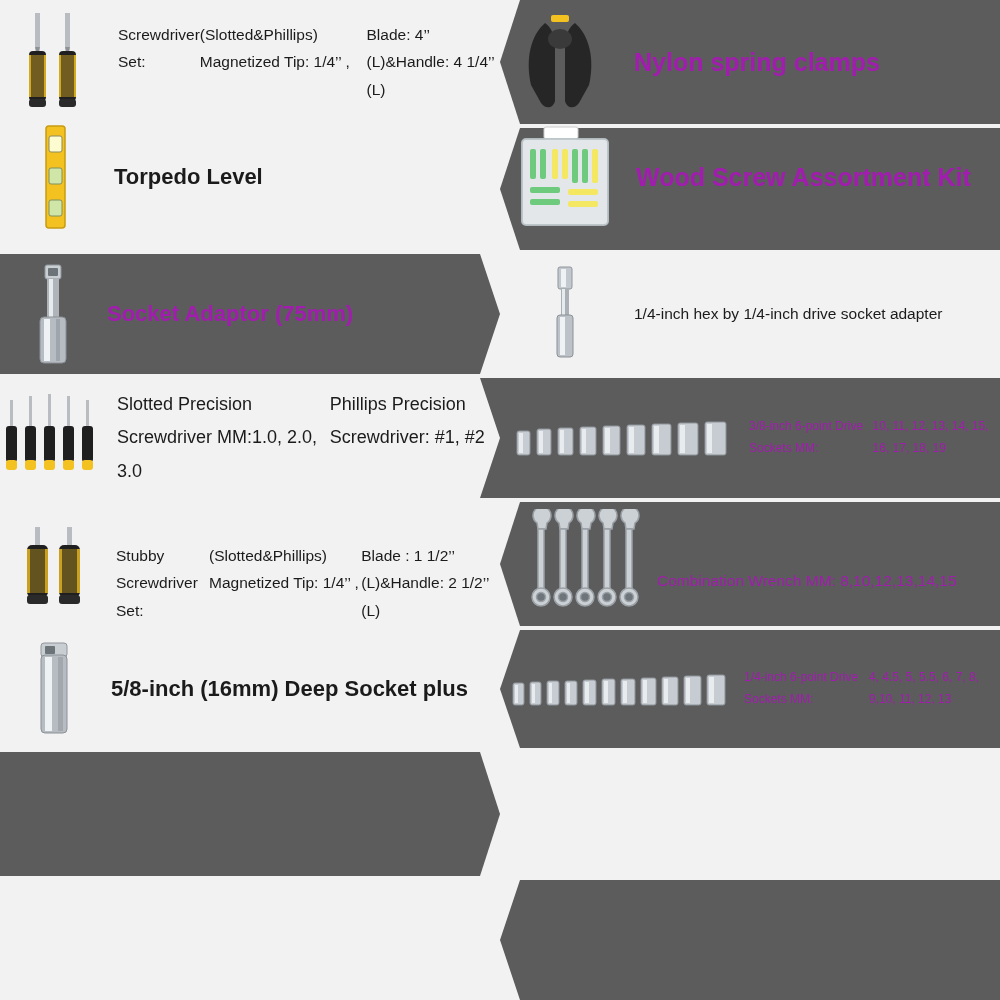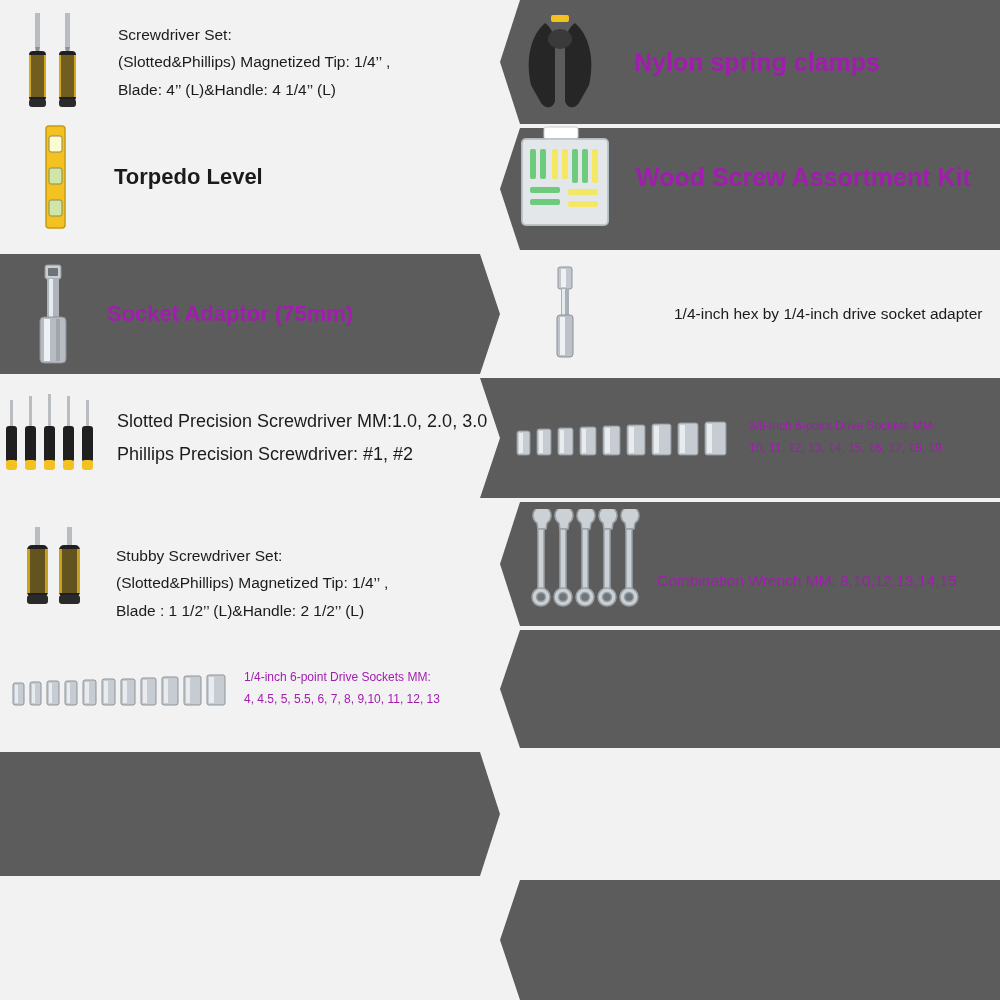--- a/index.html
+++ b/index.html
@@ -25,21 +25,21 @@
     position: relative;
     width: 500px; height: 100%;
     display: flex;
     align-items: center;
   }
   .img-cell {
     display: flex; align-items: center; justify-content: center;
     flex: 0 0 auto;
   }
   .txt-cell {
-    display: flex; flex-direction: column; justify-content: center;
+    display: flex; flex-direction: row; justify-content: center;
   }
 
   .title-lg { font-size: 25px; font-weight: bold; }
   .title-md { font-size: 22px; font-weight: bold; }
   .body-md  { font-size: 15.5px; line-height: 1.75; }
   .body-sm  { font-size: 18px; line-height: 1.85; }
   .body-xs  { font-size: 12px; line-height: 1.8; }
   .dark  { color: #1b1b1b; }
   .light { color: #a21caf; }
 
@@ -197,21 +197,21 @@
       <div class="img-cell" style="width:130px;height:120px;">
         <svg width="50" height="110" viewBox="0 0 50 110">
           <rect x="18" y="8" width="14" height="22" rx="2" fill="#c2c8cd" stroke="#8f969c"></rect>
           <rect x="21" y="10" width="5" height="18" fill="#eef2f4"></rect>
           <rect x="21" y="30" width="8" height="26" fill="#aab0b6"></rect>
           <rect x="22" y="30" width="3" height="26" fill="#e6ebee"></rect>
           <rect x="17" y="56" width="16" height="42" rx="3" fill="#bcc2c8" stroke="#8a9197"></rect>
           <rect x="20" y="58" width="5" height="38" fill="#eef2f4"></rect>
         </svg>
       </div>
-      <div class="txt-cell body-md dark" style="padding-left:4px;margin-left:40px;">
+      <div class="txt-cell body-md dark" style="padding-left:4px;">
         <span>1/4-inch hex by 1/4-inch drive socket adapter</span>
       </div>
     </div>
   </div>
 
   <div class="row" style="top:378px;height:120px;">
     <div class="half">
       <div class="img-cell" style="width:115px;height:120px;">
         <svg width="112" height="100" viewBox="0 0 112 100">
           <g>
@@ -344,20 +344,34 @@
         </svg>
       </div>
       <div class="txt-cell body-md light" style="padding-left:2px;margin-top:33px;">
         <span>Combination Wrench MM: 8,10,12,13,14,15</span>
       </div>
     </div>
   </div>
 
   <div class="row" style="top:630px;height:118px;">
     <div class="half">
+      <div class="img-cell" style="width:105px;height:118px;">
+        <svg width="56" height="108" viewBox="0 0 56 108">
+          <rect x="16" y="8" width="26" height="14" rx="3" fill="#c9ced3" stroke="#8f969c"></rect>
+          <rect x="20" y="11" width="10" height="8" rx="1" fill="#6d7479"></rect>
+          <rect x="16" y="20" width="26" height="78" rx="4" fill="#b6bcc2" stroke="#8a9197"></rect>
+          <rect x="20" y="22" width="7" height="74" fill="#eef2f4"></rect>
+          <rect x="33" y="22" width="5" height="74" fill="#8f969c" opacity="0.55"></rect>
+        </svg>
+      </div>
+      <div class="txt-cell title-md dark" style="padding-left:6px;">
+        <span>5/8-inch (16mm) Deep Socket plus</span>
+      </div>
+    </div>
+    <div class="half">
       <div class="img-cell" style="width:240px;height:118px;padding-left:8px;">
         <svg width="230" height="44" viewBox="0 0 230 44">
           <g fill="#c6ccd1" stroke="#8d9499" stroke-width="1">
             <rect x="4" y="16" width="11" height="22" rx="2"></rect>
             <rect x="21" y="15" width="11" height="23" rx="2"></rect>
             <rect x="38" y="14" width="12" height="24" rx="2"></rect>
             <rect x="56" y="14" width="12" height="24" rx="2"></rect>
             <rect x="74" y="13" width="13" height="25" rx="2"></rect>
             <rect x="93" y="12" width="13" height="26" rx="2"></rect>
             <rect x="112" y="12" width="14" height="26" rx="2"></rect>

